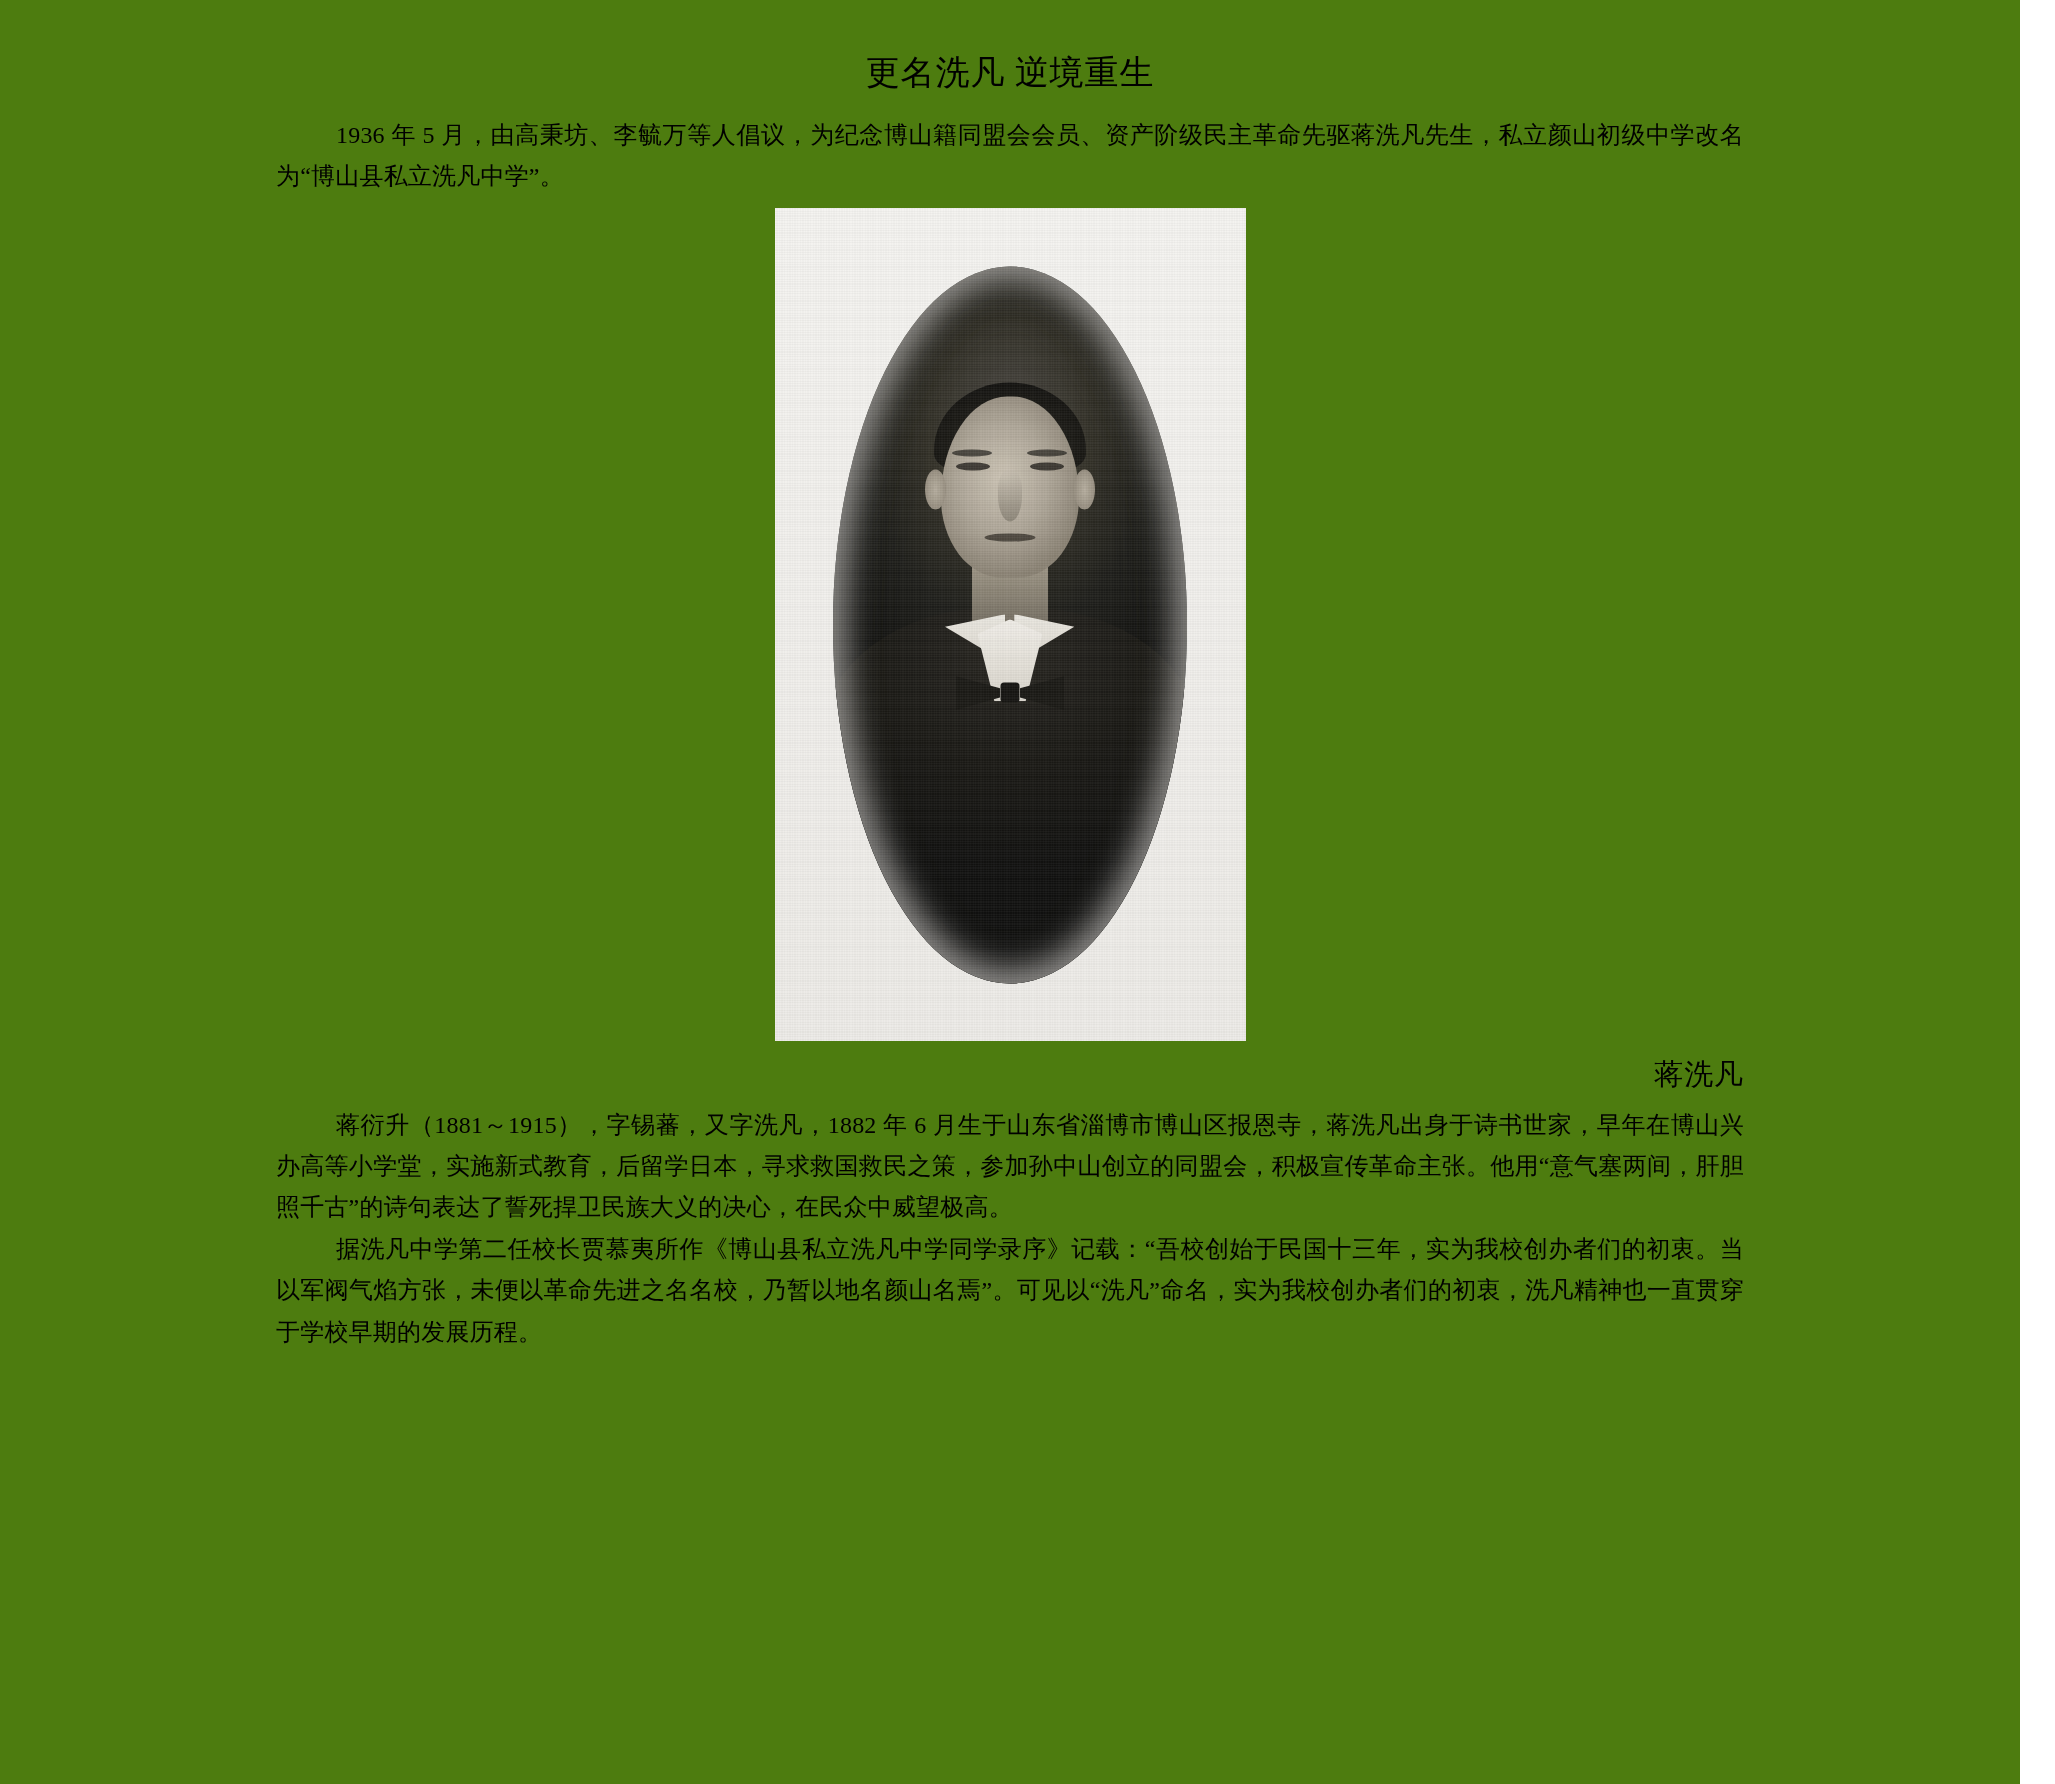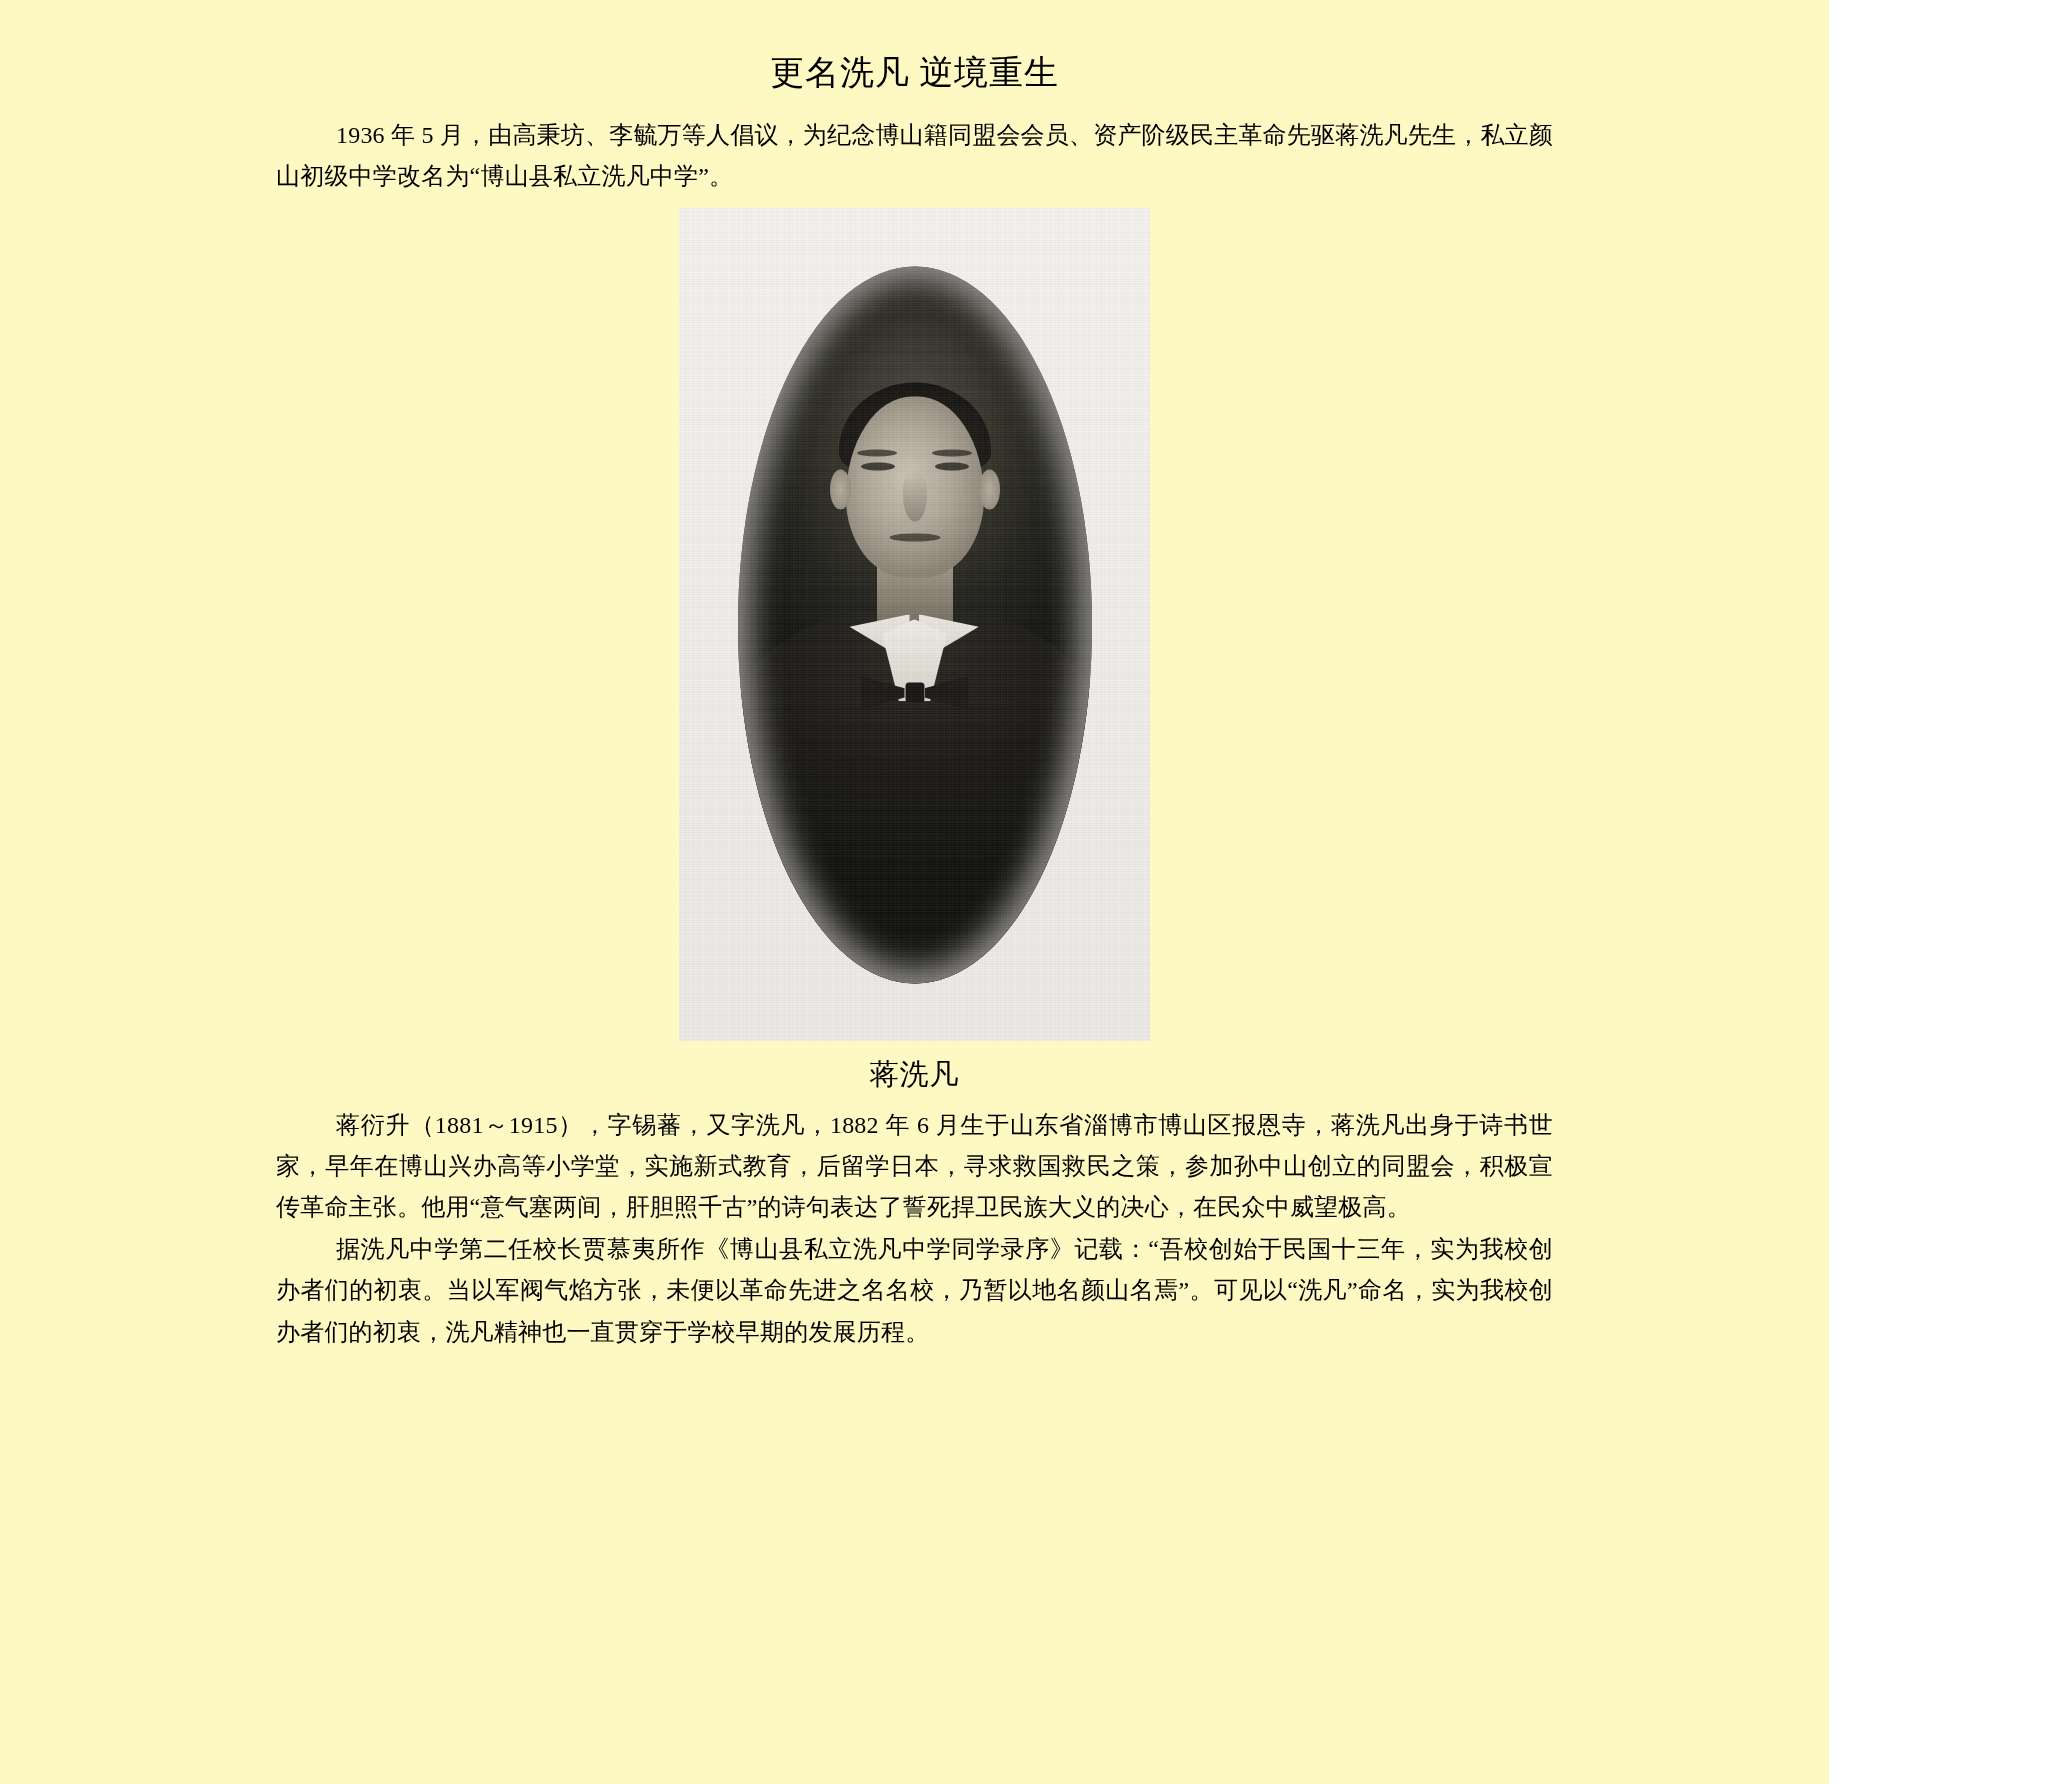--- a/index.html
+++ b/index.html
@@ -5,25 +5,25 @@
   html, body {
     margin: 0;
     padding: 0;
     background: #ffffff;
   }
   body {
     font-family: "Liberation Serif", "DejaVu Serif", serif;
     color: #000000;
   }
   .page {
-    width: 1829px;
+    width: 2020px;
     min-height: 1784px;
     box-sizing: border-box;
     padding: 26px 276px 17.3px 276px;
-    background: #fef9c3;
+    background: #4d7c0f;
     position: relative;
   }
   .doc-title {
     text-align: center;
     font-size: 34px;
     line-height: 1.25;
     font-weight: normal;
     letter-spacing: 0.9px;
     margin: 26px 0 20px 0;
   }
@@ -221,21 +221,21 @@
   .grain {
     position: absolute;
     inset: 0;
     pointer-events: none;
     opacity: .30;
     background-image:
       repeating-linear-gradient(0deg, rgba(255,255,255,0.10) 0 0.9px, rgba(0,0,0,0.07) 0.9px 1.7px),
       repeating-linear-gradient(90deg, rgba(255,255,255,0.07) 0 1.3px, rgba(0,0,0,0.05) 1.3px 2.6px);
   }
   .fig-caption {
-    text-align: center;
+    text-align: right;
     font-size: 29px;
     line-height: 1.4;
     margin: 11.2px 0 9.5px 0;
     letter-spacing: 0.9px;
   }
 </style>
 </head>
 <body>
 
 <div class="page">

